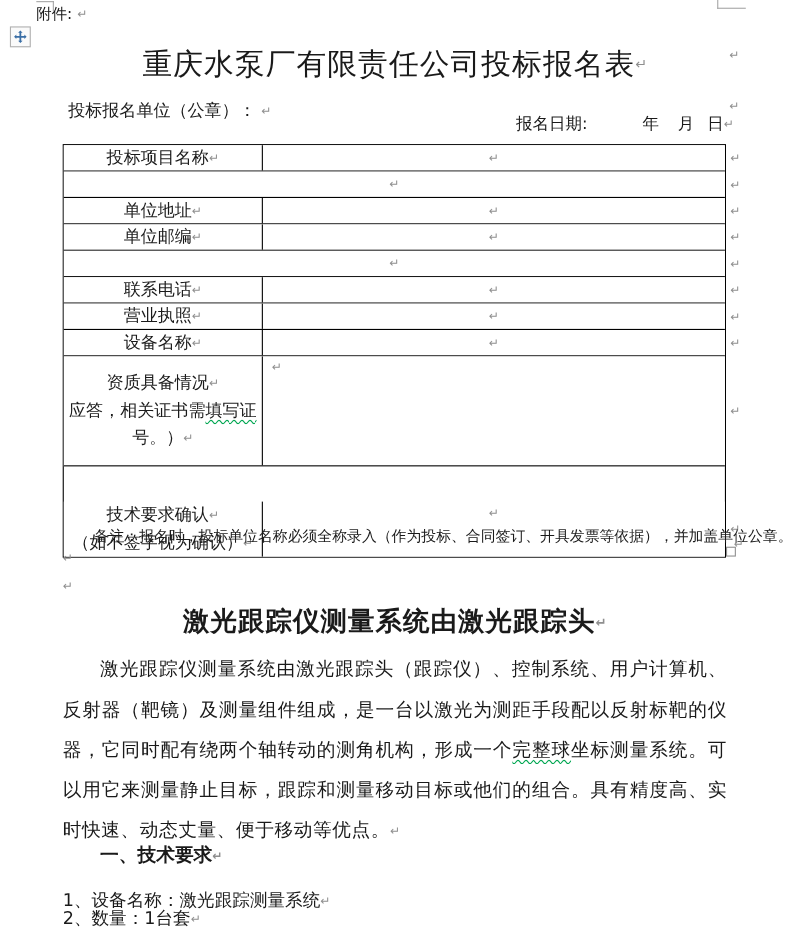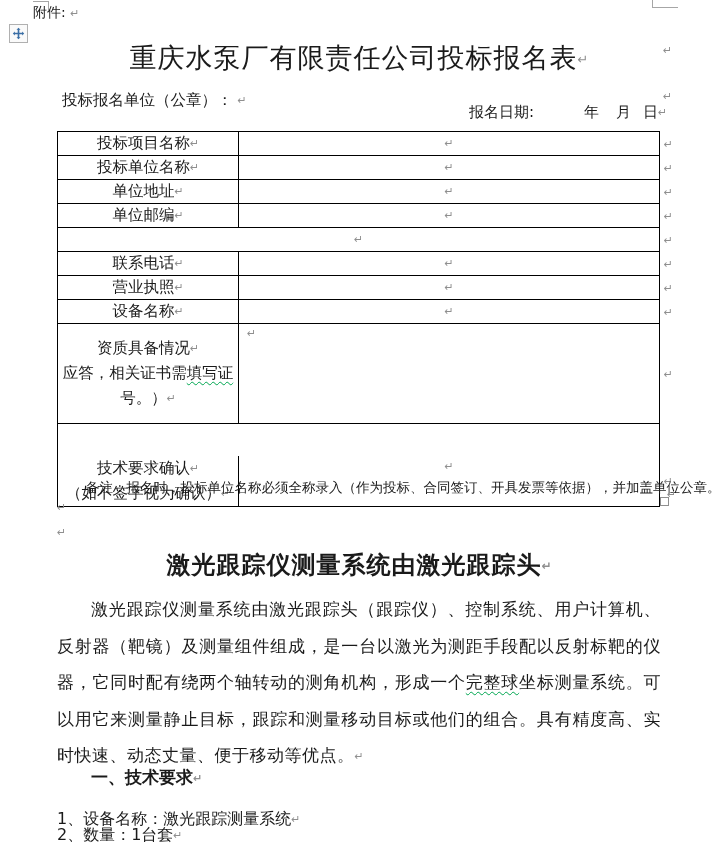--- a/index.html
+++ b/index.html
@@ -89,23 +89,20 @@
       <div class="trow" style="height: 24px;">
         <div class="lcell">
           <div class="lline"><span>投标项目名称</span><span class="pmark">↵</span></div>
         </div>
         <div class="vcell v-center">
           <span class="pmark">↵</span>
         </div>
         <span class="pmark outer">↵</span>
       </div>
       <div class="trow" style="height: 24px;">
-        <div class="lcell">
-          <div class="lline"><span>投标单位名称</span><span class="pmark">↵</span></div>
-        </div>
         <div class="vcell v-center">
           <span class="pmark">↵</span>
         </div>
         <span class="pmark outer">↵</span>
       </div>
       <div class="trow" style="height: 24px;">
         <div class="lcell">
           <div class="lline"><span>单位地址</span><span class="pmark">↵</span></div>
         </div>
         <div class="vcell v-center">

